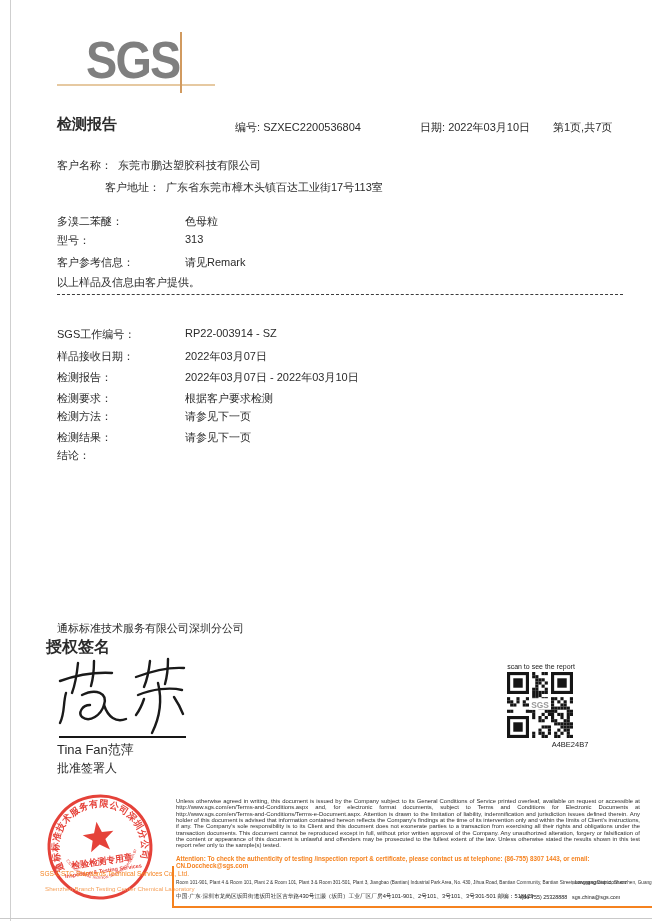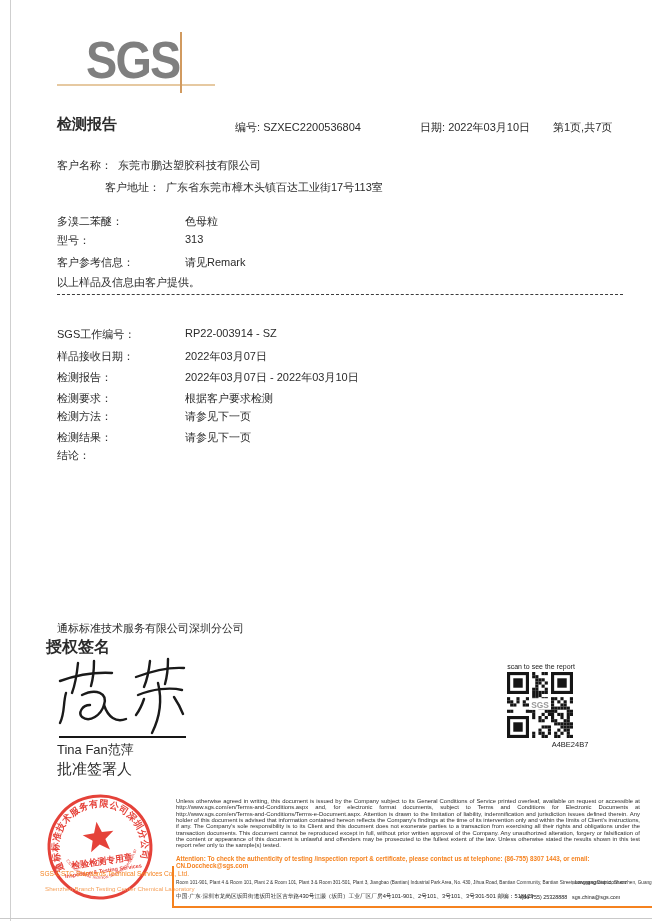--- a/index.html
+++ b/index.html
@@ -19,21 +19,21 @@
   .row .val-a{position:absolute;left:61px;top:0;}
   .row .val-b{position:absolute;left:128px;top:0;}
   .lblcell{display:inline-block;}
   .dashline{left:57px;top:294px;width:566px;border-top:1.6px dashed #3c3c3c;}
   .para{left:185px;top:446px;width:442px;font-size:11px;line-height:21.5px;white-space:normal;}
   
   .sig-company{left:57px;top:621px;font-size:11px;}
   .sig-auth{left:46px;top:637px;font-size:16px;font-weight:bold;}
   .sig-line{left:59px;top:736px;width:127px;height:2px;background:#161616;}
   .sig-name{left:57px;top:741px;font-size:13px;}
-  .sig-role{left:57px;top:760px;font-size:15px;}
+  .sig-role{left:57px;top:760px;font-size:12px;}
   
   .qr-caption{left:501px;top:663px;width:80px;text-align:center;font-size:7px;color:#222;}
   .qr-box{left:507px;top:672px;}
   .qr-code-text{left:530px;top:740px;width:80px;text-align:center;font-size:7.5px;color:#222;}
   
   .stamp{left:44px;top:791px;opacity:.93;}
   .f-company{left:40px;top:870px;font-size:6.6px;color:#f5821f;}
   .f-lab{left:45px;top:885px;font-size:6.2px;color:#f5a05a;}
   .disclaimer{left:176px;top:798px;width:464px;font-size:5.9px;line-height:6.35px;
               color:#2f2f2f;text-align:justify;white-space:normal;}

